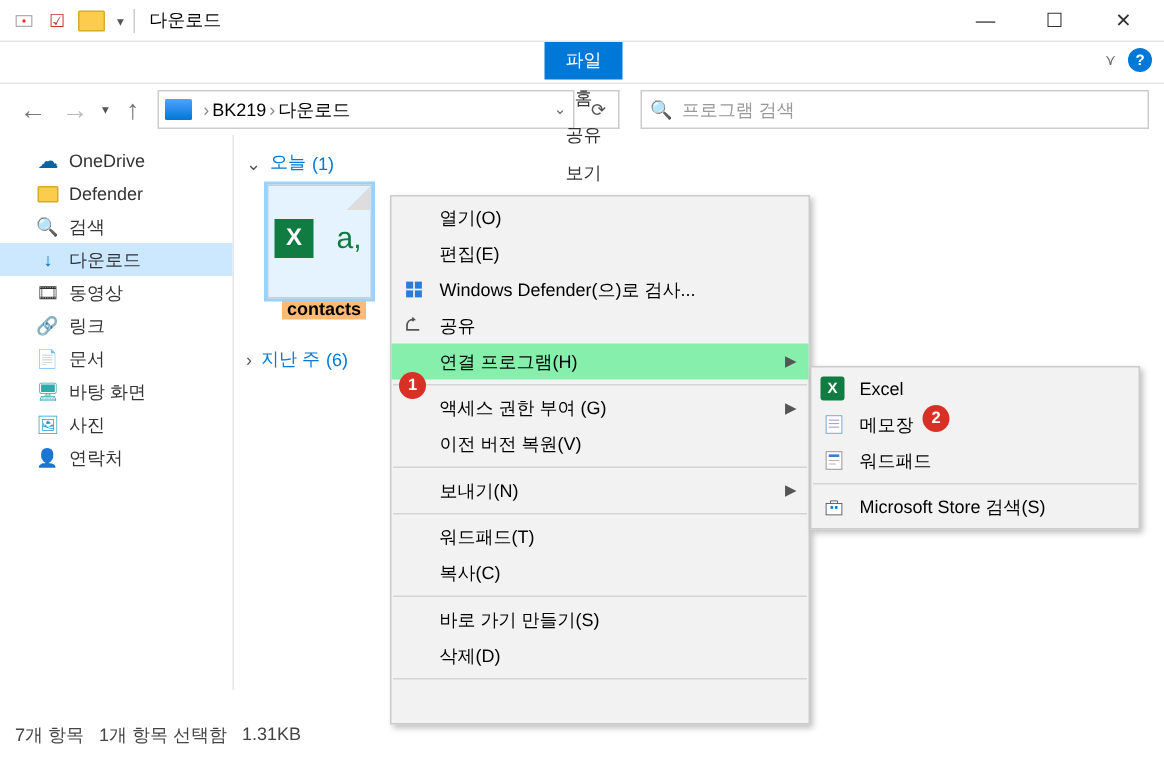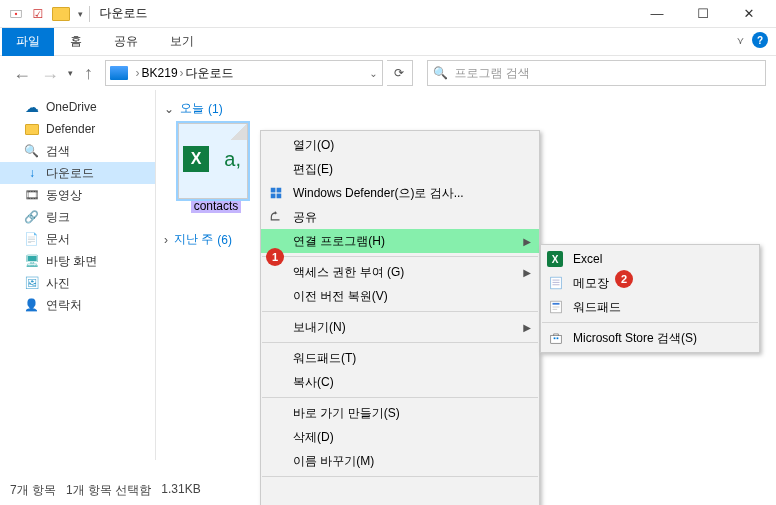--- a/index.html
+++ b/index.html
@@ -9,21 +9,21 @@
     .titlebar { height: 28px; display: flex; align-items: center; padding: 0 4px; border-bottom: 1px solid #e5e5e5; }
     .titlebar .qat { display: flex; align-items: center; gap: 6px; padding-left: 4px; }
     .titlebar .qat-icon { width: 16px; height: 16px; display: flex; align-items: center; justify-content: center; color: #555; }
     .titlebar .folder-icon { width: 18px; height: 14px; background: #fccd4d; border: 1px solid #d9a92a; border-radius: 1px; }
     .titlebar .sep { width: 1px; height: 16px; background: #ccc; margin: 0 6px; }
     .titlebar .title { padding-left: 4px; font-size: 12px; }
     .titlebar .win-controls { margin-left: auto; display: flex; }
     .titlebar .win-btn { width: 46px; height: 28px; display: flex; align-items: center; justify-content: center; font-size: 13px; color: #333; }
 
     
-    .ribbon { height: 28px; display: flex; align-items: center; padding-left: 2px; border-bottom: 1px solid #e5e5e5; position: relative; }
+    .ribbon { height: 28px; display: flex; align-items: center; padding-left: 2px; border-bottom: 1px solid #e5e5e5; position: relative; flex-direction: column; }
     .ribbon .file-tab { background: #0078d7; color: #fff; padding: 4px 14px; font-size: 12px; height: 28px; display: flex; align-items: center; }
     .ribbon .tab { padding: 4px 16px; font-size: 12px; color: #333; }
     .ribbon .right-controls { position: absolute; right: 8px; top: 4px; display: flex; align-items: center; gap: 8px; }
     .help-icon { width: 16px; height: 16px; border-radius: 50%; background: #0078d7; color: #fff; display: flex; align-items: center; justify-content: center; font-size: 10px; font-weight: bold; }
 
     
     .navbar { height: 34px; display: flex; align-items: center; padding: 4px 10px; gap: 4px; }
     .nav-arrow { width: 24px; height: 24px; display: flex; align-items: center; justify-content: center; font-size: 18px; color: #777; }
     .nav-arrow.disabled { color: #bbb; }
     .breadcrumb { flex: 0 0 auto; width: 278px; height: 26px; border: 1px solid #ccc; display: flex; align-items: center; padding: 0 4px; font-size: 12px; }
@@ -47,21 +47,21 @@
     .page-icon { color: #3a7; }
 
     .content { flex: 1; padding: 8px; position: relative; }
     .group-header { display: flex; align-items: center; font-size: 12px; color: #0078d7; margin: 2px 0 6px 0; }
     .group-caret { color: #555; margin-right: 6px; }
     .group-count { margin-left: 4px; color: #0078d7; }
 
     .file-item { width: 76px; text-align: center; font-size: 12px; }
     .file-item .thumb { width: 70px; height: 76px; border: 1px solid #ccc; background: #fff; position: relative; display: flex; align-items: center; justify-content: center; }
     .file-item.selected .thumb { outline: 2px solid #99d1ff; background: #e5f3ff; }
-    .file-item.selected .file-label { background: #c4b5fd; display: inline-block; padding: 0 3px; }
+    .file-item.selected .file-label { background: #fdba74; display: inline-block; padding: 0 3px; font-weight: bold; }
     .xl-badge { position: absolute; left: 4px; top: 22px; width: 26px; height: 26px; background: #107c41; color: #fff; font-weight: bold; font-size: 16px; display: flex; align-items: center; justify-content: center; }
     .csv-hint { position: absolute; right: 6px; top: 24px; font-size: 20px; color: #107c41; }
     .fold-corner { position: absolute; right: 0; top: 0; width: 16px; height: 16px; background: linear-gradient(135deg, transparent 50%, #ddd 50%); }
 
     
     .statusbar { position: absolute; bottom: 0; left: 0; width: 280px; padding: 6px 10px; font-size: 12px; color: #444; display: flex; gap: 10px; }
 
     
     .menu { position: absolute; background: #f2f2f2; border: 1px solid #ccc; box-shadow: 2px 2px 4px rgba(0,0,0,.25); font-size: 12px; padding: 2px 0; }
     .menu-item { height: 24px; display: flex; align-items: center; padding: 0 28px 0 32px; position: relative; white-space: nowrap; }
@@ -261,23 +261,20 @@
   <div class="menu-item">
       <span>복사(C)</span>
     </div>
   <div class="menu-sep"></div>
   <div class="menu-item">
       <span>바로 가기 만들기(S)</span>
     </div>
   <div class="menu-item">
       <span>삭제(D)</span>
     </div>
-  <div class="menu-item">
-      <span>이름 바꾸기(M)</span>
-    </div>
   <div class="menu-sep"></div>
   <div class="menu-item"></div>
 </div>
 
 <div class="menu menu2">
   <div class="menu-item">
     <span class="mi-icon" style="background:#107c41;color:#fff;font-size:10px;font-weight:bold;width:16px;height:16px;border-radius:2px">X</span>
     <span>Excel</span>
   </div>
   <div class="menu-item">

